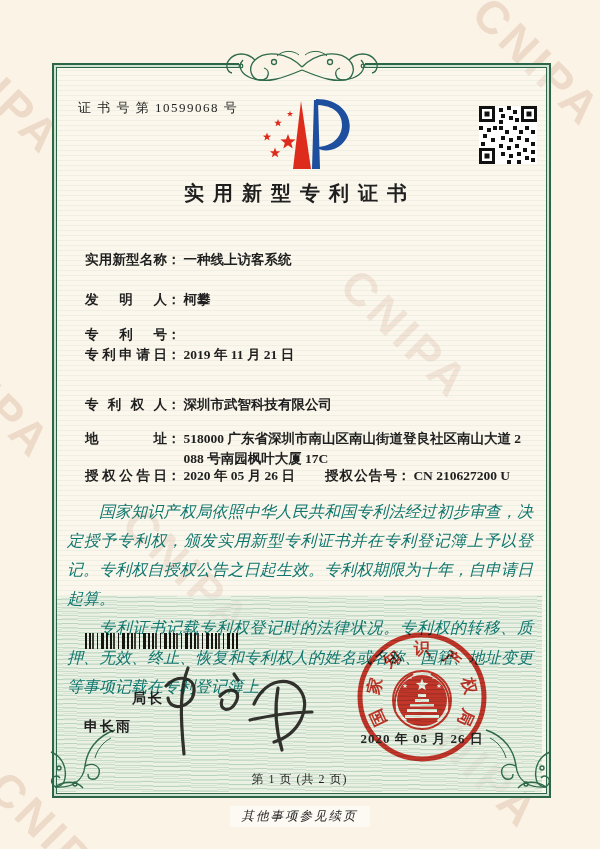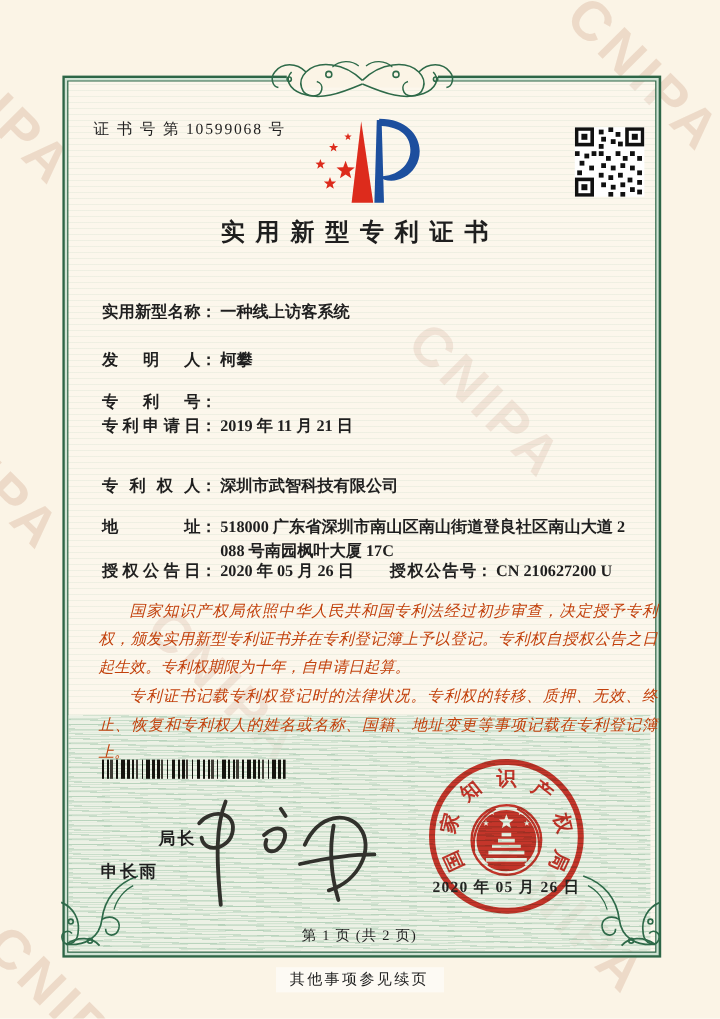--- a/index.html
+++ b/index.html
@@ -44,38 +44,38 @@
     position:absolute; left:0; top:180px; width:100%; z-index:3;
     text-align:center; font-size:20px; font-weight:bold; letter-spacing:9px;
   }
   .frow { position:absolute; left:85px; z-index:3; font-size:13.5px; font-weight:bold; display:flex; align-items:flex-start; line-height:1.45; }
   .flabel { display:inline-block; width:82px; text-align:justify; text-align-last:justify; }
   .fcolon { display:inline-block; margin-right:3px; }
   .fvalue { white-space:pre-line; max-width:362px; }
   .fgroup2 { display:flex; margin-left:30px; }
   .fgroup2 .flabel { width:72px; }
 
-  .paras { position:absolute; left:82px; top:497px; width:466px; z-index:3;
-    font-size:13px; line-height:1.82; font-style:italic; text-align:justify; color:#c2410c; }
+  .paras { position:absolute; left:67px; top:497px; width:466px; z-index:3;
+    font-size:16px; line-height:1.82; font-style:italic; text-align:justify; color:#0f766e; }
   .paras p { margin:0; text-indent:2em; }
 
   .barcode { position:absolute; left:85px; top:633px; width:153px; height:16px; z-index:3;
     background:repeating-linear-gradient(90deg,
       #15140f 0 2px, transparent 2px 4px, #15140f 4px 6px, transparent 6px 7px,
       #3e3c35 7px 9px, transparent 9px 12px, #15140f 12px 13px, transparent 13px 16px,
       #15140f 16px 19px, transparent 19px 21px); }
 
   .director-title { position:absolute; left:84px; top:690px; z-index:3; font-size:14px; font-weight:bold; letter-spacing:2px;margin-left:48px; }
   .director-name  { position:absolute; left:84px; top:718px; z-index:3; font-size:14px; font-weight:bold; letter-spacing:2px; }
   .signature { position:absolute; left:150px; top:662px; z-index:3; }
   .seal { position:absolute; left:327px; top:612px; z-index:4; opacity:.92; mix-blend-mode:multiply; }
 
   .page-info { position:absolute; left:52px; top:771px; width:495px; z-index:3; text-align:center; font-size:12px; letter-spacing:1px; }
   .note-wrap { position:absolute; left:52px; top:806px; width:495px; z-index:3; text-align:center; }
-  .note { display:inline-block; font-size:12.5px; letter-spacing:2px;
+  .note { display:inline-block; font-size:12.5px; font-style:italic; letter-spacing:2px;
           background:rgba(255,255,255,.55); padding:2px 12px; }
 </style>
 </head>
 <body>
 
 <div class="page">
 
   <span class="wm" style="left:-40px; top:14px;">CNIPA</span>
   <span class="wm" style="left:500px; top:-14px;">CNIPA</span>
   <span class="wm" style="left:368px; top:258px;">CNIPA</span>

